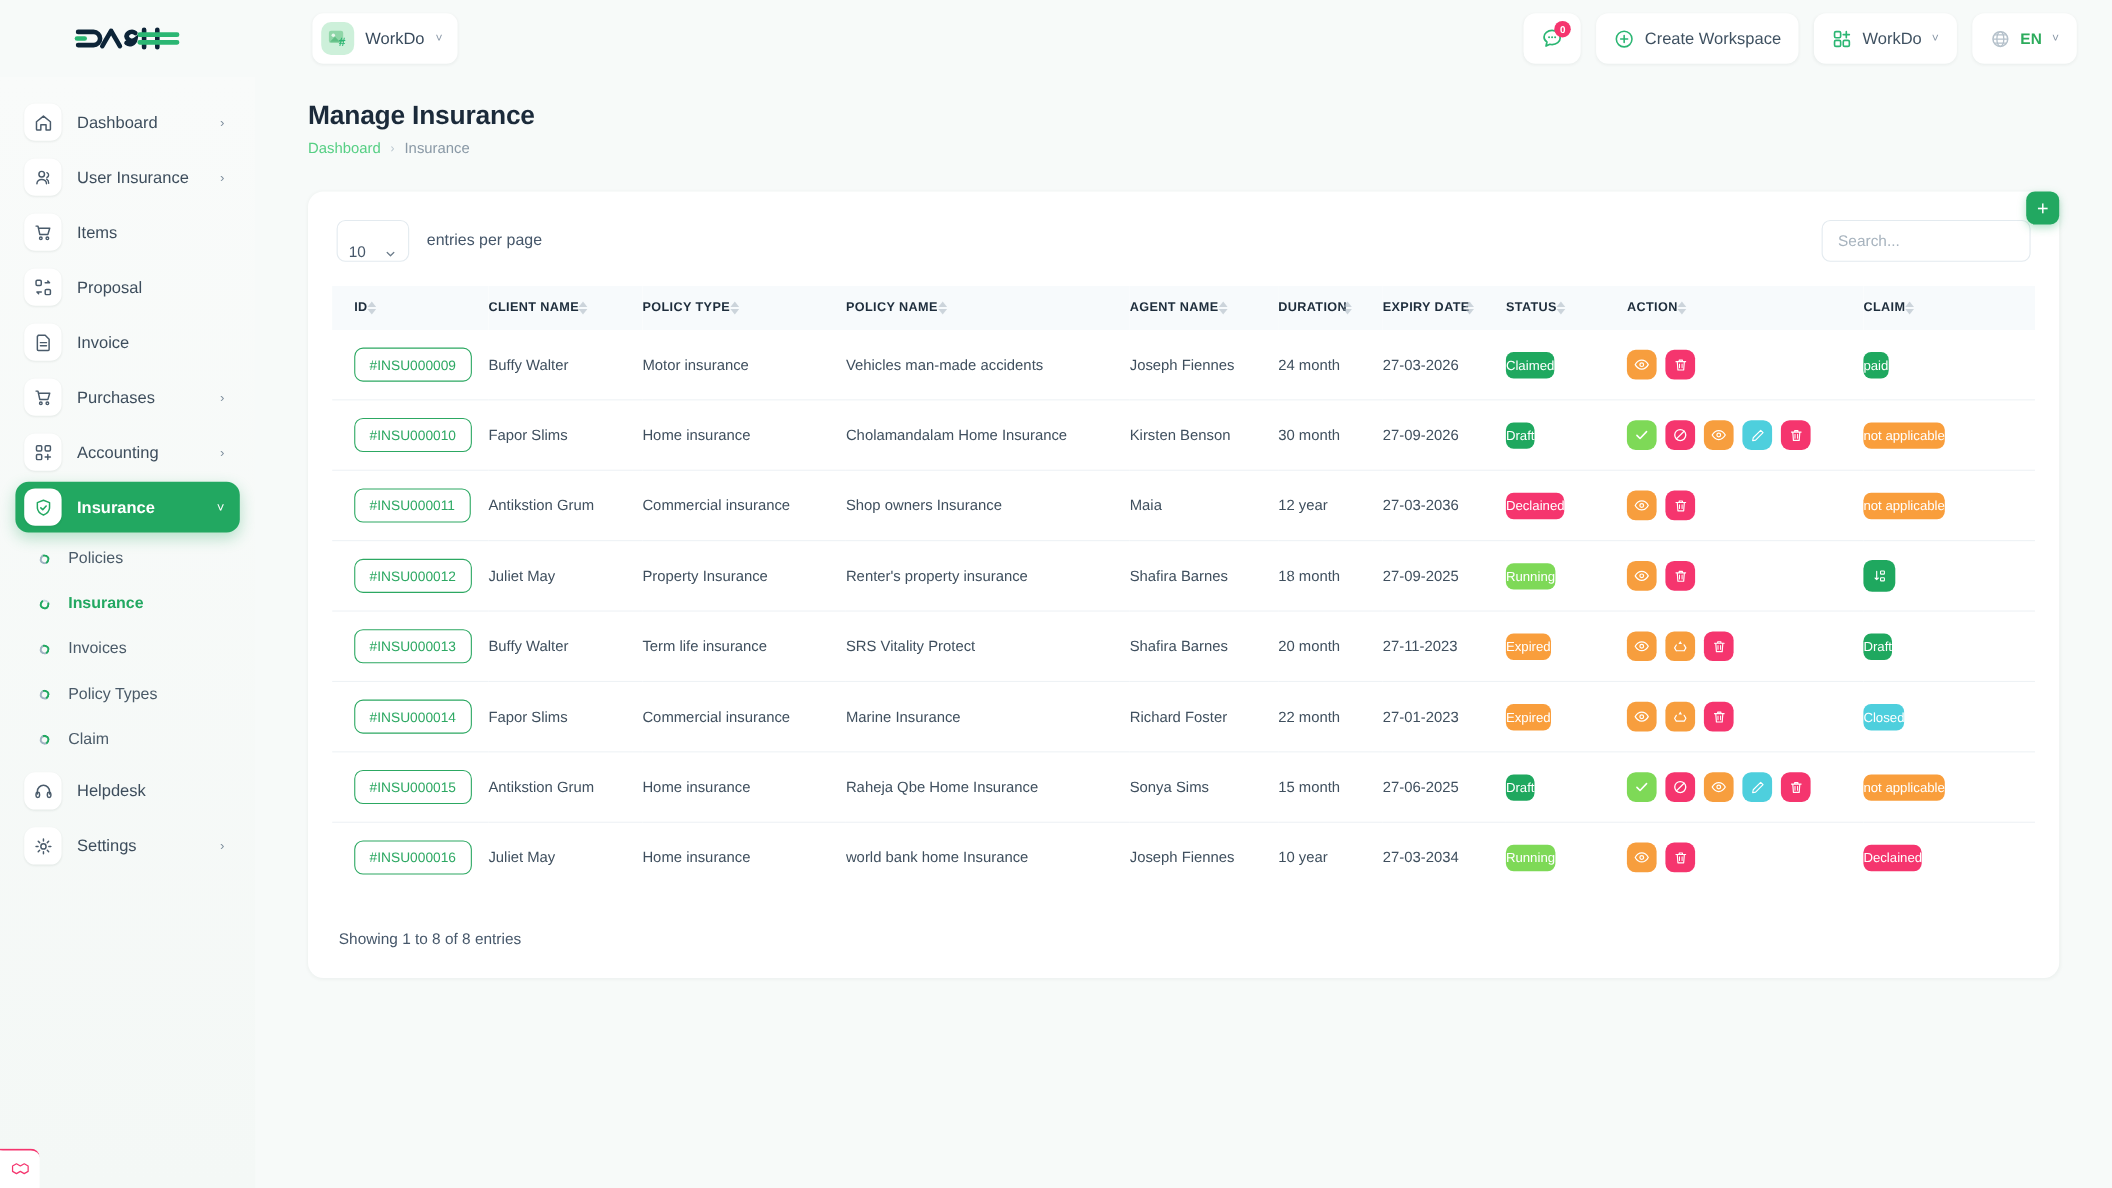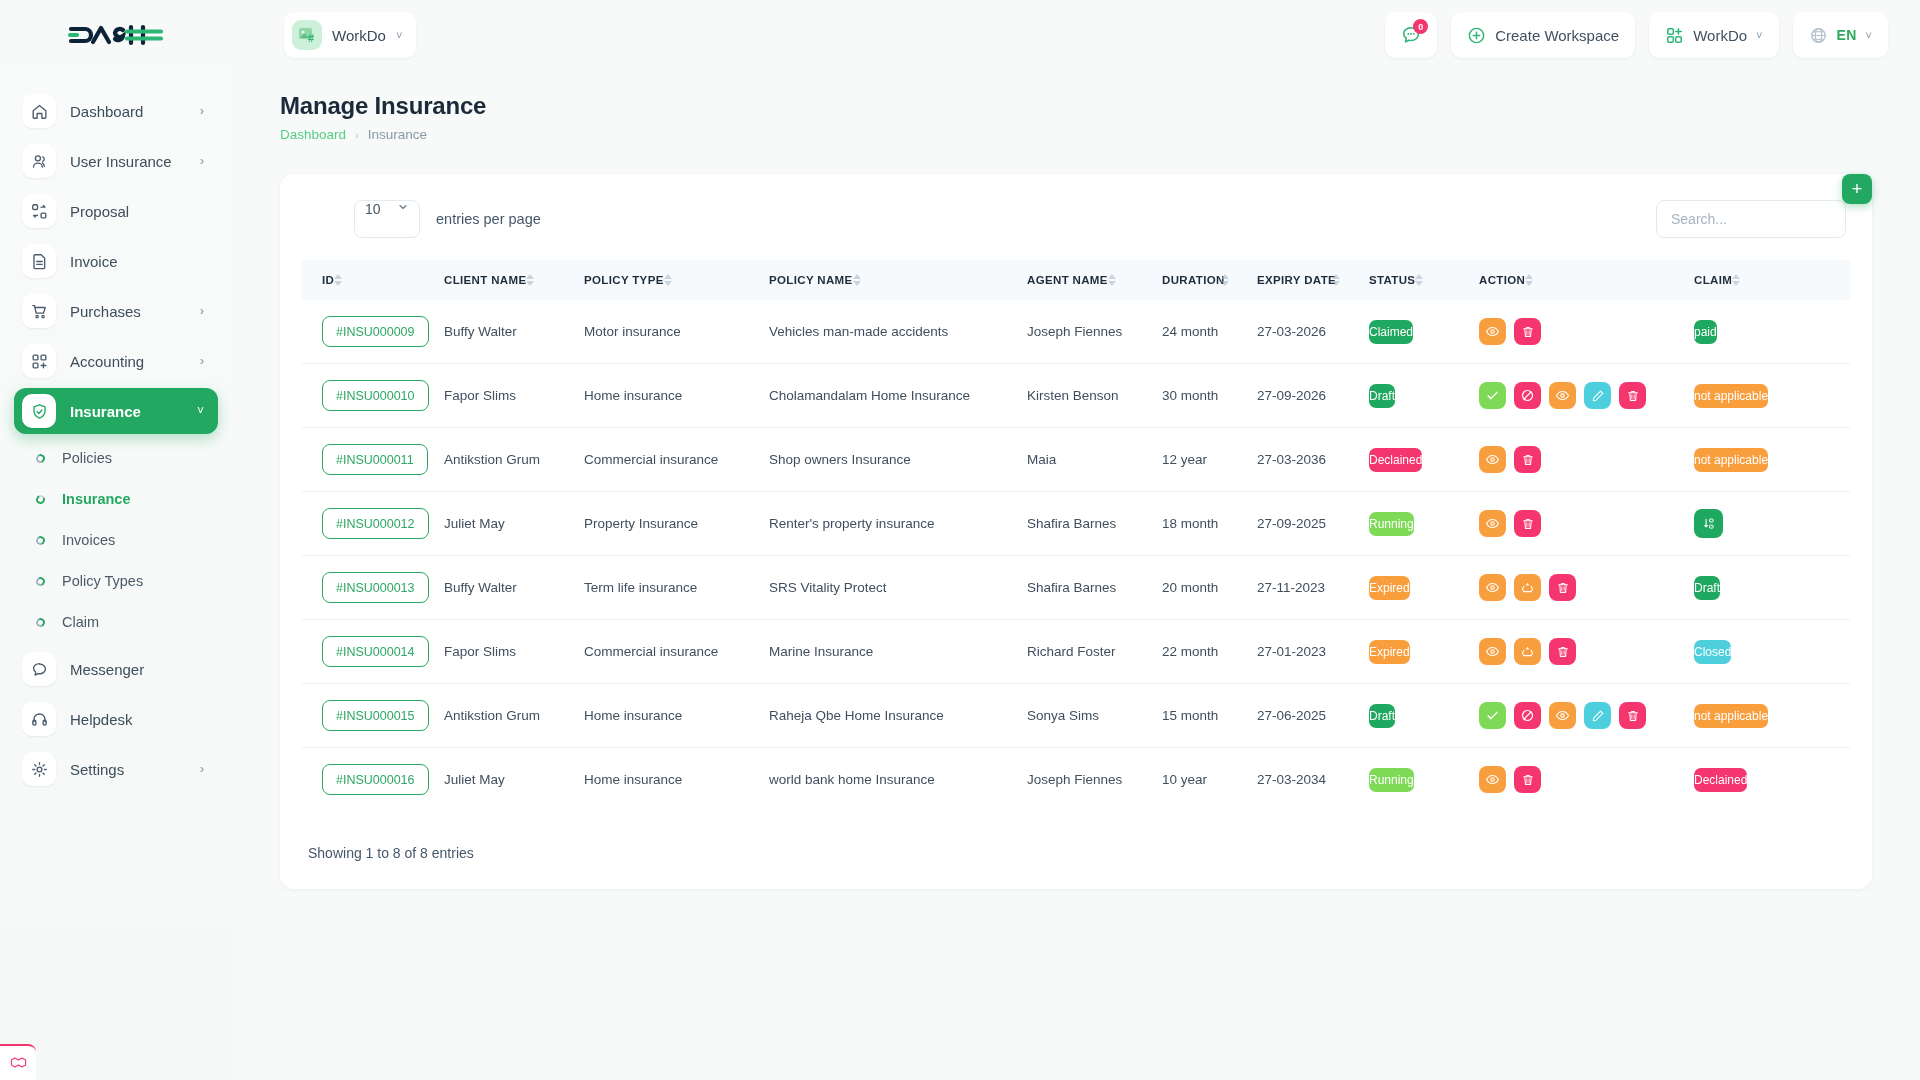--- a/index.html
+++ b/index.html
@@ -110,22 +110,22 @@
     margin: 32px 48px 0 48px;
     background:#fff; border-radius:14px;
     box-shadow: 0 1px 4px rgba(25,50,40,.06);
     padding: 26px 22px 28px 22px;
     min-height: 660px;
   }
   .card-top { display:flex; align-items:center; justify-content:space-between; padding: 0 4px 0 4px;}
   .len-wrap { display:flex; align-items:center; gap:16px; }
   .len-sel {
     width:66px;height:38px;border:1px solid #e3eaef;border-radius:8px;
-    display:flex;align-items:flex-start;justify-content:space-between;
-    padding:0 10px; font-size:14px;color:#46576a; cursor:pointer;margin-left:48px;
+    display:flex;align-items:flex-end;justify-content:space-between;
+    padding:0 10px; font-size:14px;color:#46576a; cursor:pointer;
   }
   .len-lbl { font-size:14.5px; color:#46576a; }
   .search-box {
     width:190px;height:38px;border:1px solid #e3eaef;border-radius:8px;
     display:flex;align-items:center;padding:0 14px;
     font-size:14px;color:#a6b2bd;
   }
   .search-box input { border:0; outline:0; width:100%; font-size:14px; color:#46576a; font-family:inherit; background:transparent;}
   .search-box input::placeholder { color:#a7b3be; }
 
@@ -277,20 +277,31 @@
       <svg width="19" height="19" viewBox="0 0 24 24">
           <circle cx="10" cy="8" r="3.2" fill="none" stroke="#4a5b6b" stroke-width="1.7"></circle>
           <path d="M4.5 19c0-3 2.5-5 5.5-5s5.5 2 5.5 5" fill="none" stroke="#4a5b6b" stroke-width="1.7" stroke-linecap="round"></path>
           <path d="M16 6.2a3 3 0 0 1 0 5.6M18 18.4c0-2.4-1-3.9-2.4-4.7" fill="none" stroke="#4a5b6b" stroke-width="1.6" stroke-linecap="round"></path>
         </svg>
     </span>
     <span class="nav-label">User Insurance</span>
     <span class="nav-arrow">›</span>
   </div>
 
+  <div class="nav-item">
+    <span class="nav-ico">
+      <svg width="19" height="19" viewBox="0 0 24 24">
+          <path d="M3.5 4.5h2.2l2.1 9.5h9.3l2.1-7H7" fill="none" stroke="#4a5b6b" stroke-width="1.7" stroke-linecap="round" stroke-linejoin="round"></path>
+          <circle cx="9" cy="18.5" r="1.5" fill="none" stroke="#4a5b6b" stroke-width="1.6"></circle>
+          <circle cx="16.5" cy="18.5" r="1.5" fill="none" stroke="#4a5b6b" stroke-width="1.6"></circle>
+        </svg>
+    </span>
+    <span class="nav-label">Items</span>
+    <span class="nav-arrow"></span>
+  </div>
 
   <div class="nav-item">
     <span class="nav-ico">
       <svg width="19" height="19" viewBox="0 0 24 24">
           <rect x="3.5" y="3.5" width="6" height="6" rx="1.4" fill="none" stroke="#4a5b6b" stroke-width="1.7"></rect>
           <rect x="14" y="14" width="6" height="6" rx="1.4" fill="none" stroke="#4a5b6b" stroke-width="1.7"></rect>
           <path d="M14 6.5h5l-2-2M9.5 17h-5l2 2" fill="none" stroke="#4a5b6b" stroke-width="1.7" stroke-linecap="round" stroke-linejoin="round"></path>
         </svg>
     </span>
     <span class="nav-label">Proposal</span>
@@ -358,29 +369,20 @@
   </div>
   <div class="sub-item">
     <span class="dot"></span>
     <span class="sub-label">Policy Types</span>
   </div>
   <div class="sub-item">
     <span class="dot"></span>
     <span class="sub-label">Claim</span>
   </div>
 
-  <div class="nav-item">
-    <span class="nav-ico">
-      <svg width="19" height="19" viewBox="0 0 24 24">
-          <path d="M12 4.5c-4.2 0-7.5 2.7-7.5 6 0 1.9 1 3.5 2.7 4.6L6.5 19l3.6-1.8c.6.1 1.2.2 1.9.2 4.2 0 7.5-2.7 7.5-6s-3.3-6.4-7.5-6.4z" fill="none" stroke="#4a5b6b" stroke-width="1.7" stroke-linejoin="round"></path>
-        </svg>
-    </span>
-    <span class="nav-label">Messenger</span>
-    <span class="nav-arrow"></span>
-  </div>
 
   <div class="nav-item">
     <span class="nav-ico">
       <svg width="19" height="19" viewBox="0 0 24 24">
           <path d="M5 15v-3a7 7 0 0 1 14 0v3" fill="none" stroke="#4a5b6b" stroke-width="1.7" stroke-linecap="round"></path>
           <rect x="3.5" y="13" width="4" height="6" rx="2" fill="none" stroke="#4a5b6b" stroke-width="1.7"></rect>
           <rect x="16.5" y="13" width="4" height="6" rx="2" fill="none" stroke="#4a5b6b" stroke-width="1.7"></rect>
         </svg>
     </span>
     <span class="nav-label">Helpdesk</span>

